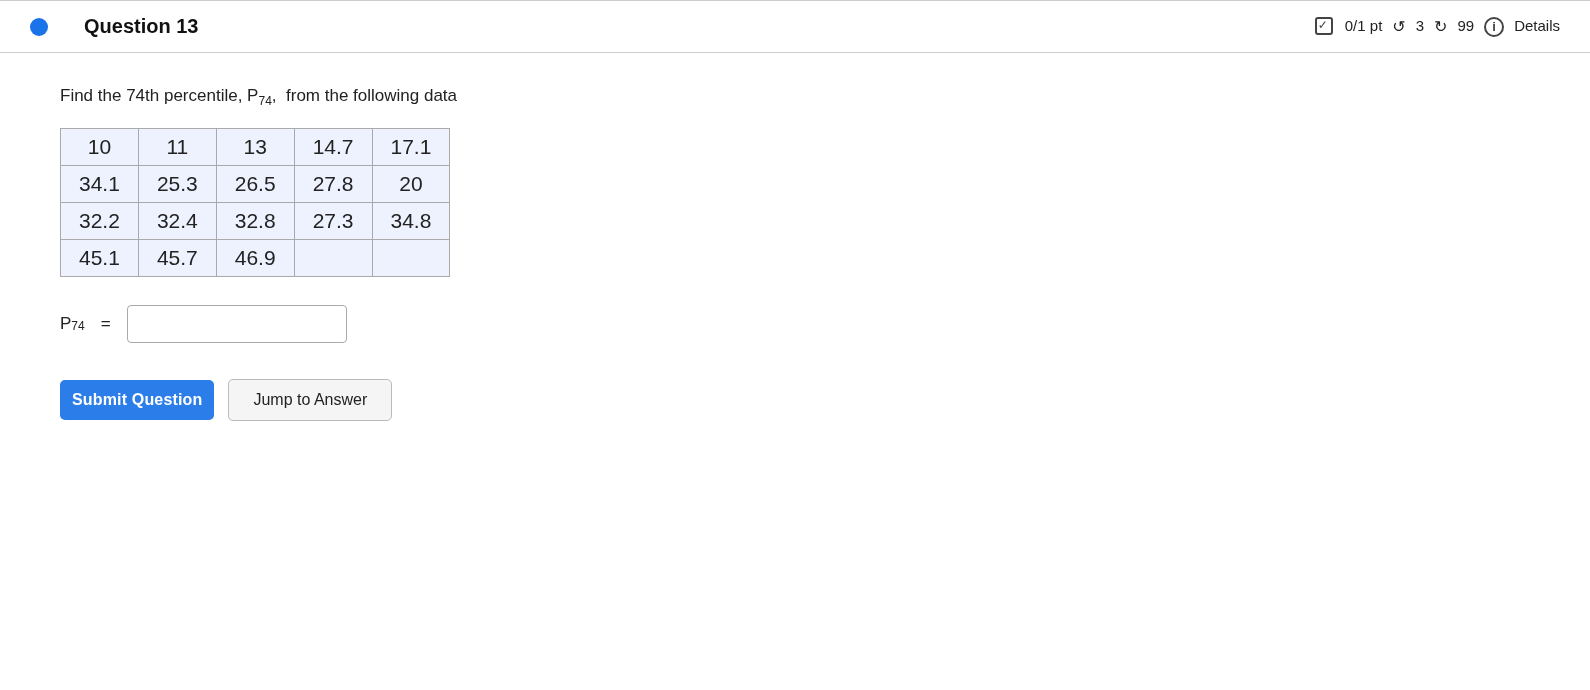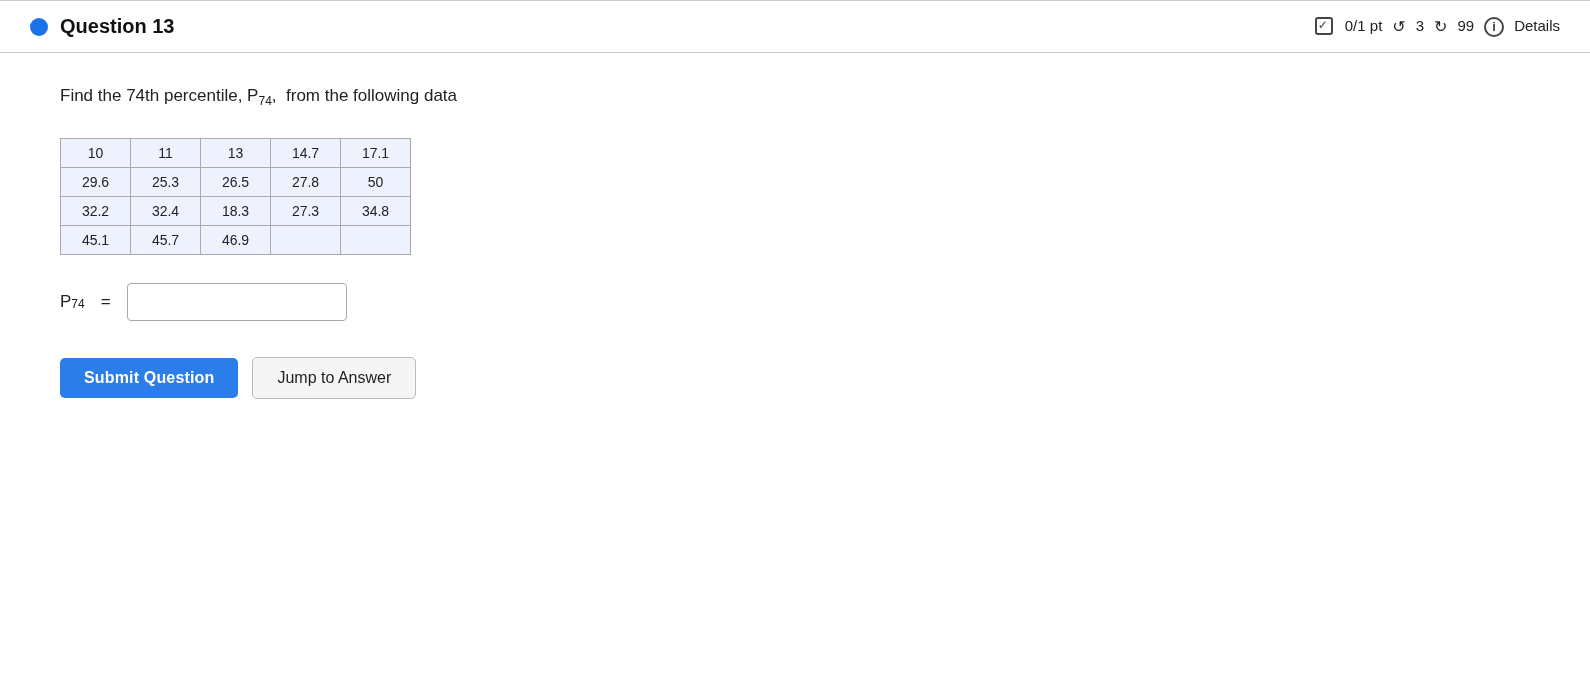--- a/index.html
+++ b/index.html
@@ -43,55 +43,56 @@
       border-radius: 50%;
       background: #1a73e8;
       display: inline-block;
       flex-shrink: 0;
     }
 
     .question-title {
       font-size: 20px;
       font-weight: 700;
       color: #111;
+      margin-left: 24px;
     }
 
     .header-meta {
       display: flex;
       align-items: flex-start;
       gap: 10px;
       font-size: 15px;
       color: #222;
     }
 
     .question-body {
       padding: 30px 50px 30px 60px;
     }
 
     .question-text {
       font-size: 17px;
-      margin-bottom: 28px;
+      margin-bottom: 18px;
       line-height: 1.5;
     }
 
     .question-text sub {
       font-size: 12px;
     }
 
     .data-table {
       border-collapse: collapse;
       margin-bottom: 28px;
       background: #eef2ff;
     }
 
     .data-table td {
       border: 1px solid #aaa;
       padding: 6px 18px;
       text-align: center;
-      font-size: 14px;
+      font-size: 21px;
       background: #eef2ff;
       min-width: 70px;
     }
 
     .answer-row {
       display: flex;
       align-items: center;
       gap: 10px;
       margin-bottom: 36px;
     }
@@ -128,21 +129,21 @@
       display: flex;
       align-items: center;
       gap: 14px;
     }
 
     .btn-submit {
       background: #2b7de9;
       color: #fff;
       border: none;
       border-radius: 5px;
-      padding: 11px 24px;
+      padding: 11px 12px;
       font-size: 16px;
       font-weight: 600;
       cursor: pointer;
       letter-spacing: 0.01em;
     }
 
     .btn-jump {
       background: #f5f5f5;
       color: #222;
       border: 1px solid #bbb;
@@ -231,30 +232,30 @@
     <table class="data-table">
       <tbody id="table-body">
       <tr>
             <td>10</td>
             <td>11</td>
             <td>13</td>
             <td>14.7</td>
             <td>17.1</td>
           </tr>
           <tr>
-            <td>29.6</td>
+            <td>34.1</td>
             <td>25.3</td>
             <td>26.5</td>
             <td>27.8</td>
-            <td>50</td>
+            <td>20</td>
           </tr>
           <tr>
             <td>32.2</td>
             <td>32.4</td>
-            <td>18.3</td>
+            <td>32.8</td>
             <td>27.3</td>
             <td>34.8</td>
           </tr>
           <tr>
             <td>45.1</td>
             <td>45.7</td>
             <td>46.9</td>
             <td></td>
             <td></td>
           </tr>

